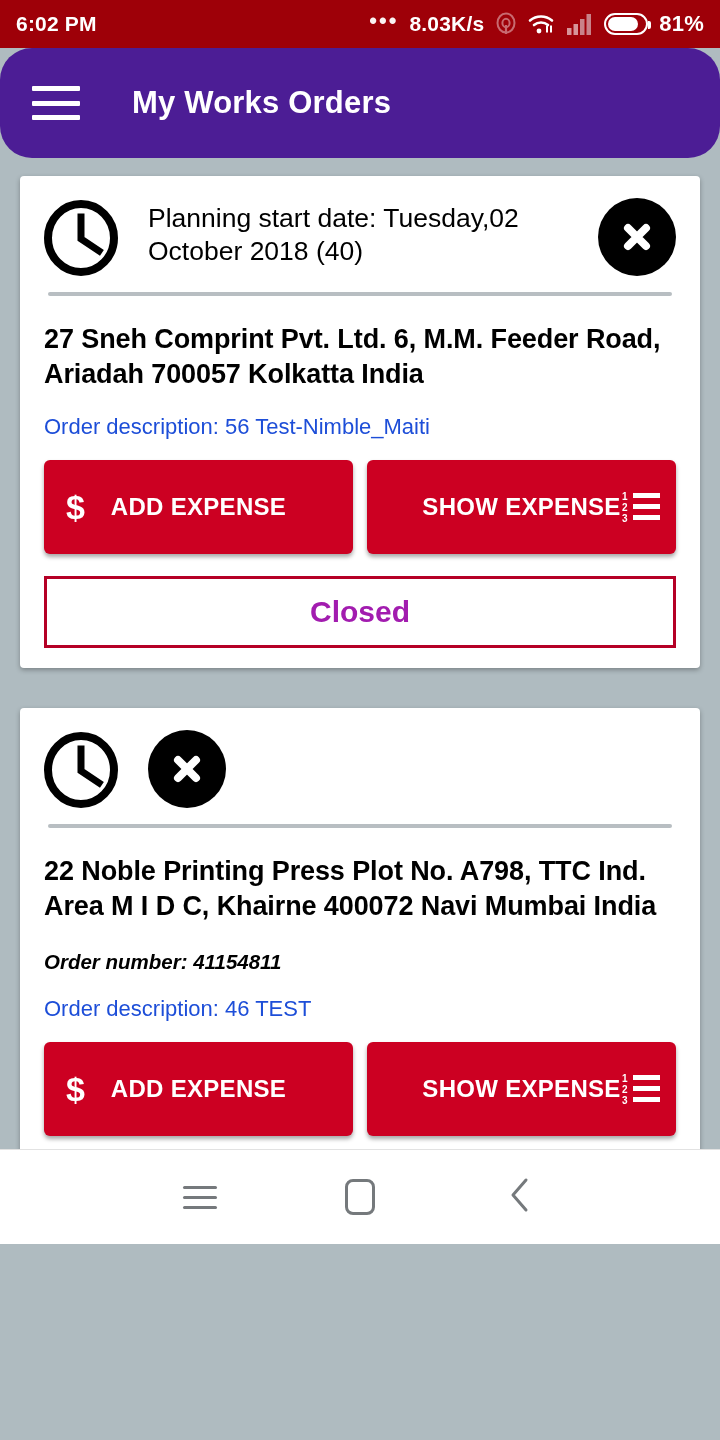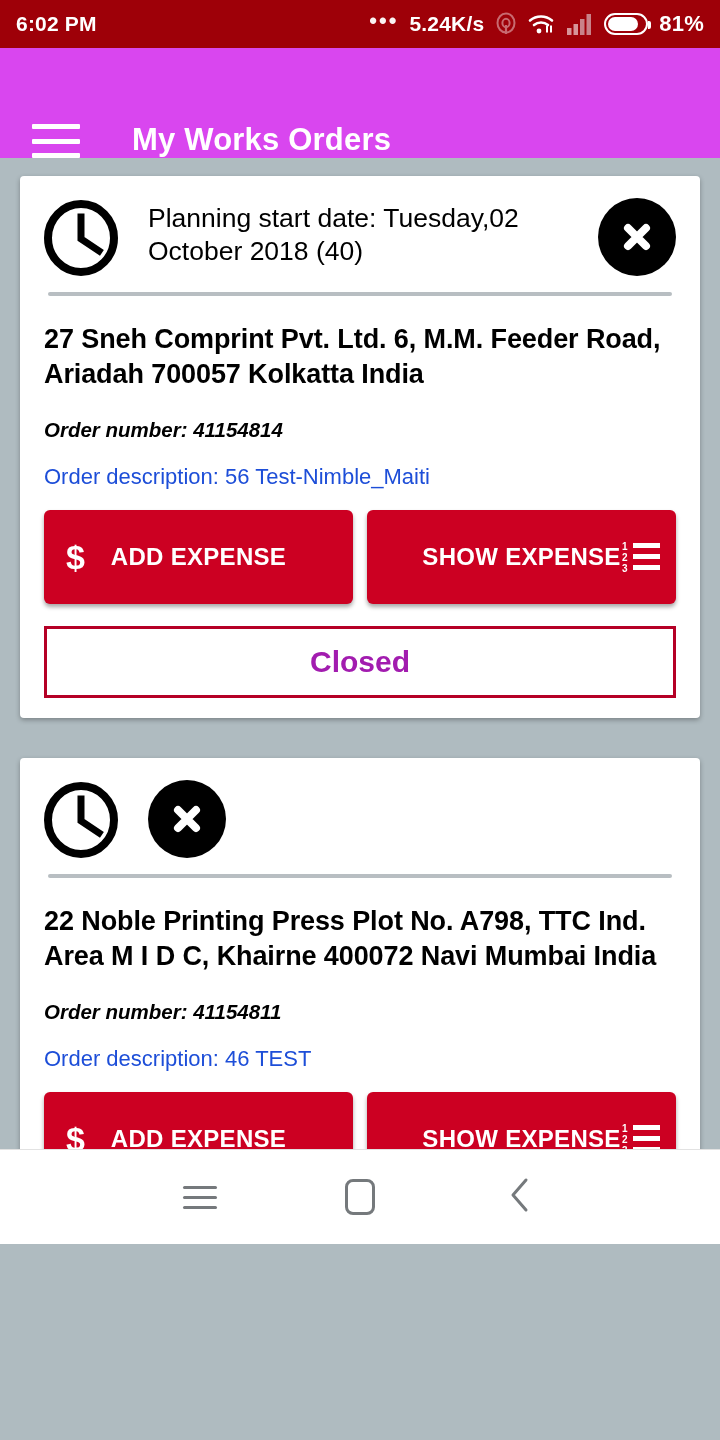--- a/index.html
+++ b/index.html
@@ -28,22 +28,22 @@
   }
   .battery:after {
     content:""; position:absolute; right:-5px; top:6px; width:3px; height:8px;
     background:#fff; border-radius:0 2px 2px 0;
   }
   .battery .lvl { height:100%; width:81%; background:#fff; border-radius:7px; }
   .sb-pct { font-size:22px; font-weight:bold; }
 
   
   .appbar {
-    height:110px; background:#d946ef; display:flex; align-items:flex-end;
-    padding:0 0 0 32px; flex:0 0 110px;
+    height:110px; background:#4c1d95; display:flex; align-items:center;
+    padding:0 0 0 32px; flex:0 0 110px;border-radius:32px;
   }
   .hamburger { width:48px; height:34px; display:flex; flex-direction:column; justify-content:space-between; cursor:pointer; }
   .hamburger span { display:block; height:5px; background:#fff; border-radius:1px; width:100%; }
   .appbar-title {
     color:#fff; font-size:31px; font-weight:bold; margin-left:52px; letter-spacing:.2px;
   }
 
   
   .content { flex:1 1 auto; background:#AFBBC0; padding:18px 20px 0 20px; overflow:hidden; }
 
@@ -109,21 +109,21 @@
 </style>
 </head>
 <body>
 
 <div class="screen">
 
   <div class="statusbar">
     <span class="sb-time">6:02 PM</span>
     <div class="sb-right">
       <span class="sb-dots">•••</span>
-      <span class="sb-speed">5.24K/s</span>
+      <span class="sb-speed">8.03K/s</span>
       <span class="sb-icon">
         <svg width="22" height="24" viewBox="0 0 22 24">
             <ellipse cx="11" cy="11" rx="8.5" ry="9.5" fill="none" stroke="#C86A70" stroke-width="2"></ellipse>
             <ellipse cx="11" cy="11" rx="3.6" ry="4.2" fill="none" stroke="#C86A70" stroke-width="2"></ellipse>
             <path d="M11 13 L11 22" stroke="#C86A70" stroke-width="2.2"></path>
           </svg>
       </span>
       <span class="sb-icon">
         <svg width="28" height="22" viewBox="0 0 28 22">
           <path d="M2 7.5 A17 17 0 0 1 24 7.5" fill="none" stroke="#fff" stroke-width="2.6" stroke-linecap="round"></path>
@@ -171,21 +171,20 @@
         </div>
         <div class="plan-date">Planning start date: Tuesday,02 October 2018 (40)</div>
         <div class="close-btn">
           <svg width="40" height="40" viewBox="0 0 40 40">
             <path d="M11 11 L29 29 M29 11 L11 29" stroke="#fff" stroke-width="8" stroke-linecap="round"></path>
           </svg>
         </div>
       </div>
       <div class="divider"></div>
       <div class="addr">27 Sneh Comprint Pvt. Ltd. 6, M.M. Feeder Road, Ariadah 700057 Kolkatta India</div>
-      <div class="ord-num">Order number: 41154814</div>
       <div class="ord-desc">Order description: 56 Test-Nimble_Maiti</div>
       <div class="btn-row">
         <button class="exp-btn">
           <span class="dollar-icon">$</span>
           <span class="lbl">ADD EXPENSE</span>
         </button>
         <button class="exp-btn">
           <span class="lbl">SHOW EXPENSE</span>
           <span class="list-icon">
             <svg width="38" height="34" viewBox="0 0 38 34">

